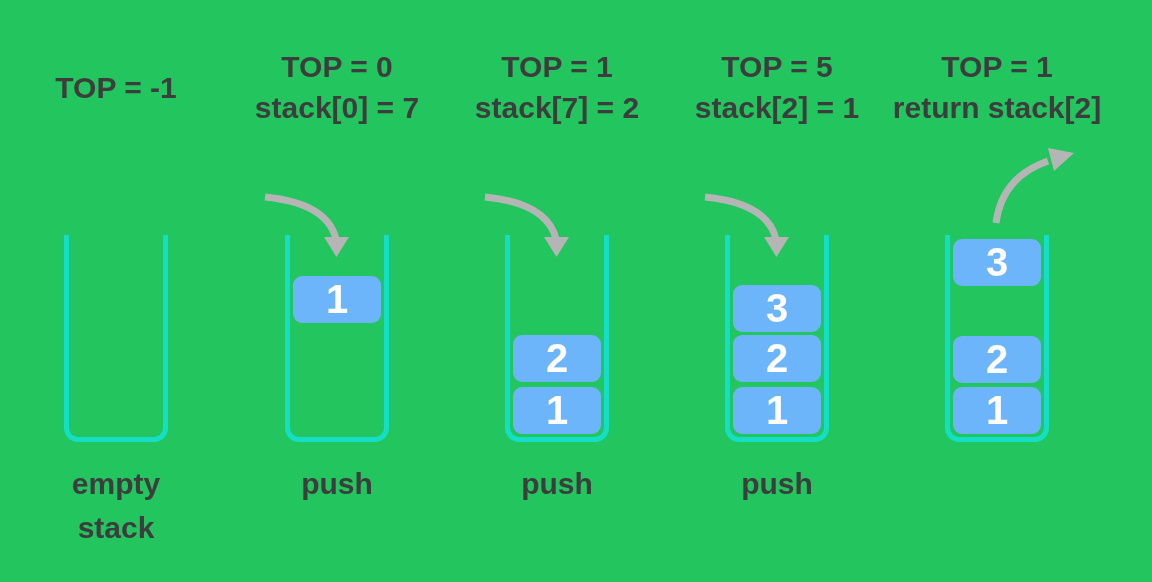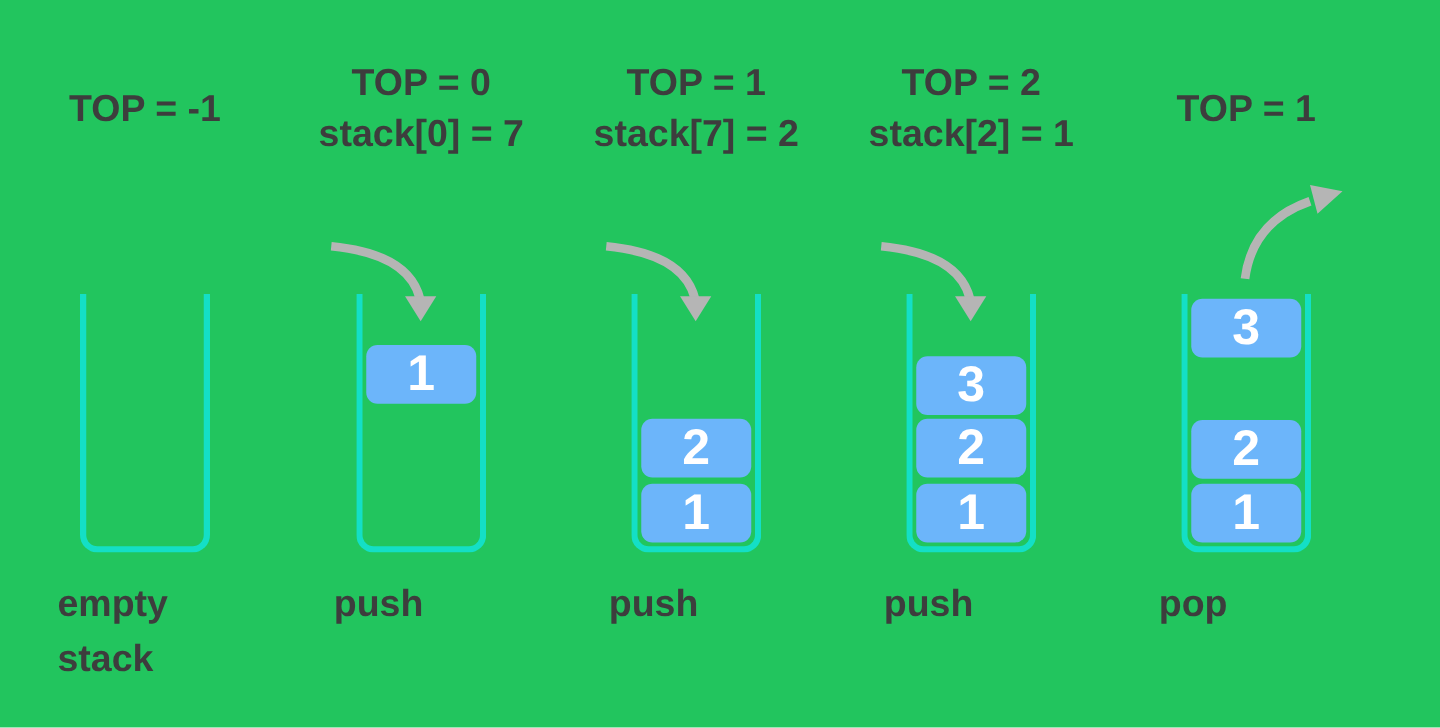--- a/index.html
+++ b/index.html
@@ -51,21 +51,21 @@
     display: flex;
     align-items: center;
     justify-content: center;
     font-size: 40px;
     font-weight: 700;
   }
   .stage-label {
     position: absolute;
     top: 462px;
     width: 140px;
-    text-align: left;
+    text-align: center;
     font-size: 30px;
     font-weight: 700;
     line-height: 44px;
     color: var(--text);
   }
   .arrow-svg { position: absolute; }
   .arrow-path {
     fill: none;
     stroke: var(--arrow);
     stroke-width: 7;
@@ -143,51 +143,51 @@
   <div class="stack-outline ct-2"></div>
   <div class="block bk-s2-v2">
     <span>2</span>
   </div>
   <div class="block bk-s2-v1">
     <span>1</span>
   </div>
   <div class="stage-label lb-2">push</div>
 
   <div class="stage-header hd-3">
-    <span>TOP = 2</span>
+    <span>TOP = 5</span>
     <span>stack[2] = 1</span>
   </div>
   <svg class="arrow-svg push-ar-3" width="100" height="90" viewBox="0 0 100 90">
     <path class="arrow-path" d="M8,12 Q70,18 79,54"></path>
     <polygon class="arrow-head" points="67,52 92,52 79.5,72"></polygon>
   </svg>
   <div class="stack-outline ct-3"></div>
   <div class="block bk-s3-v3">
     <span>3</span>
   </div>
   <div class="block bk-s3-v2">
     <span>2</span>
   </div>
   <div class="block bk-s3-v1">
     <span>1</span>
   </div>
   <div class="stage-label lb-3">push</div>
 
   <div class="stage-header hd-4">
     <span>TOP = 1</span>
+    <span>return stack[2]</span>
   </div>
   <svg class="arrow-svg pop-ar-4" width="100" height="85" viewBox="0 0 100 85">
     <path class="arrow-path" d="M6,78 Q12,32 58,16"></path>
     <polygon class="arrow-head" points="84,8 64,26 58,3"></polygon>
   </svg>
   <div class="stack-outline ct-4"></div>
   <div class="block bk-s4-v3">
     <span>3</span>
   </div>
   <div class="block bk-s4-v2">
     <span>2</span>
   </div>
   <div class="block bk-s4-v1">
     <span>1</span>
   </div>
-  <div class="stage-label lb-4">pop</div>
 
 </div>
 
 </body></html>

